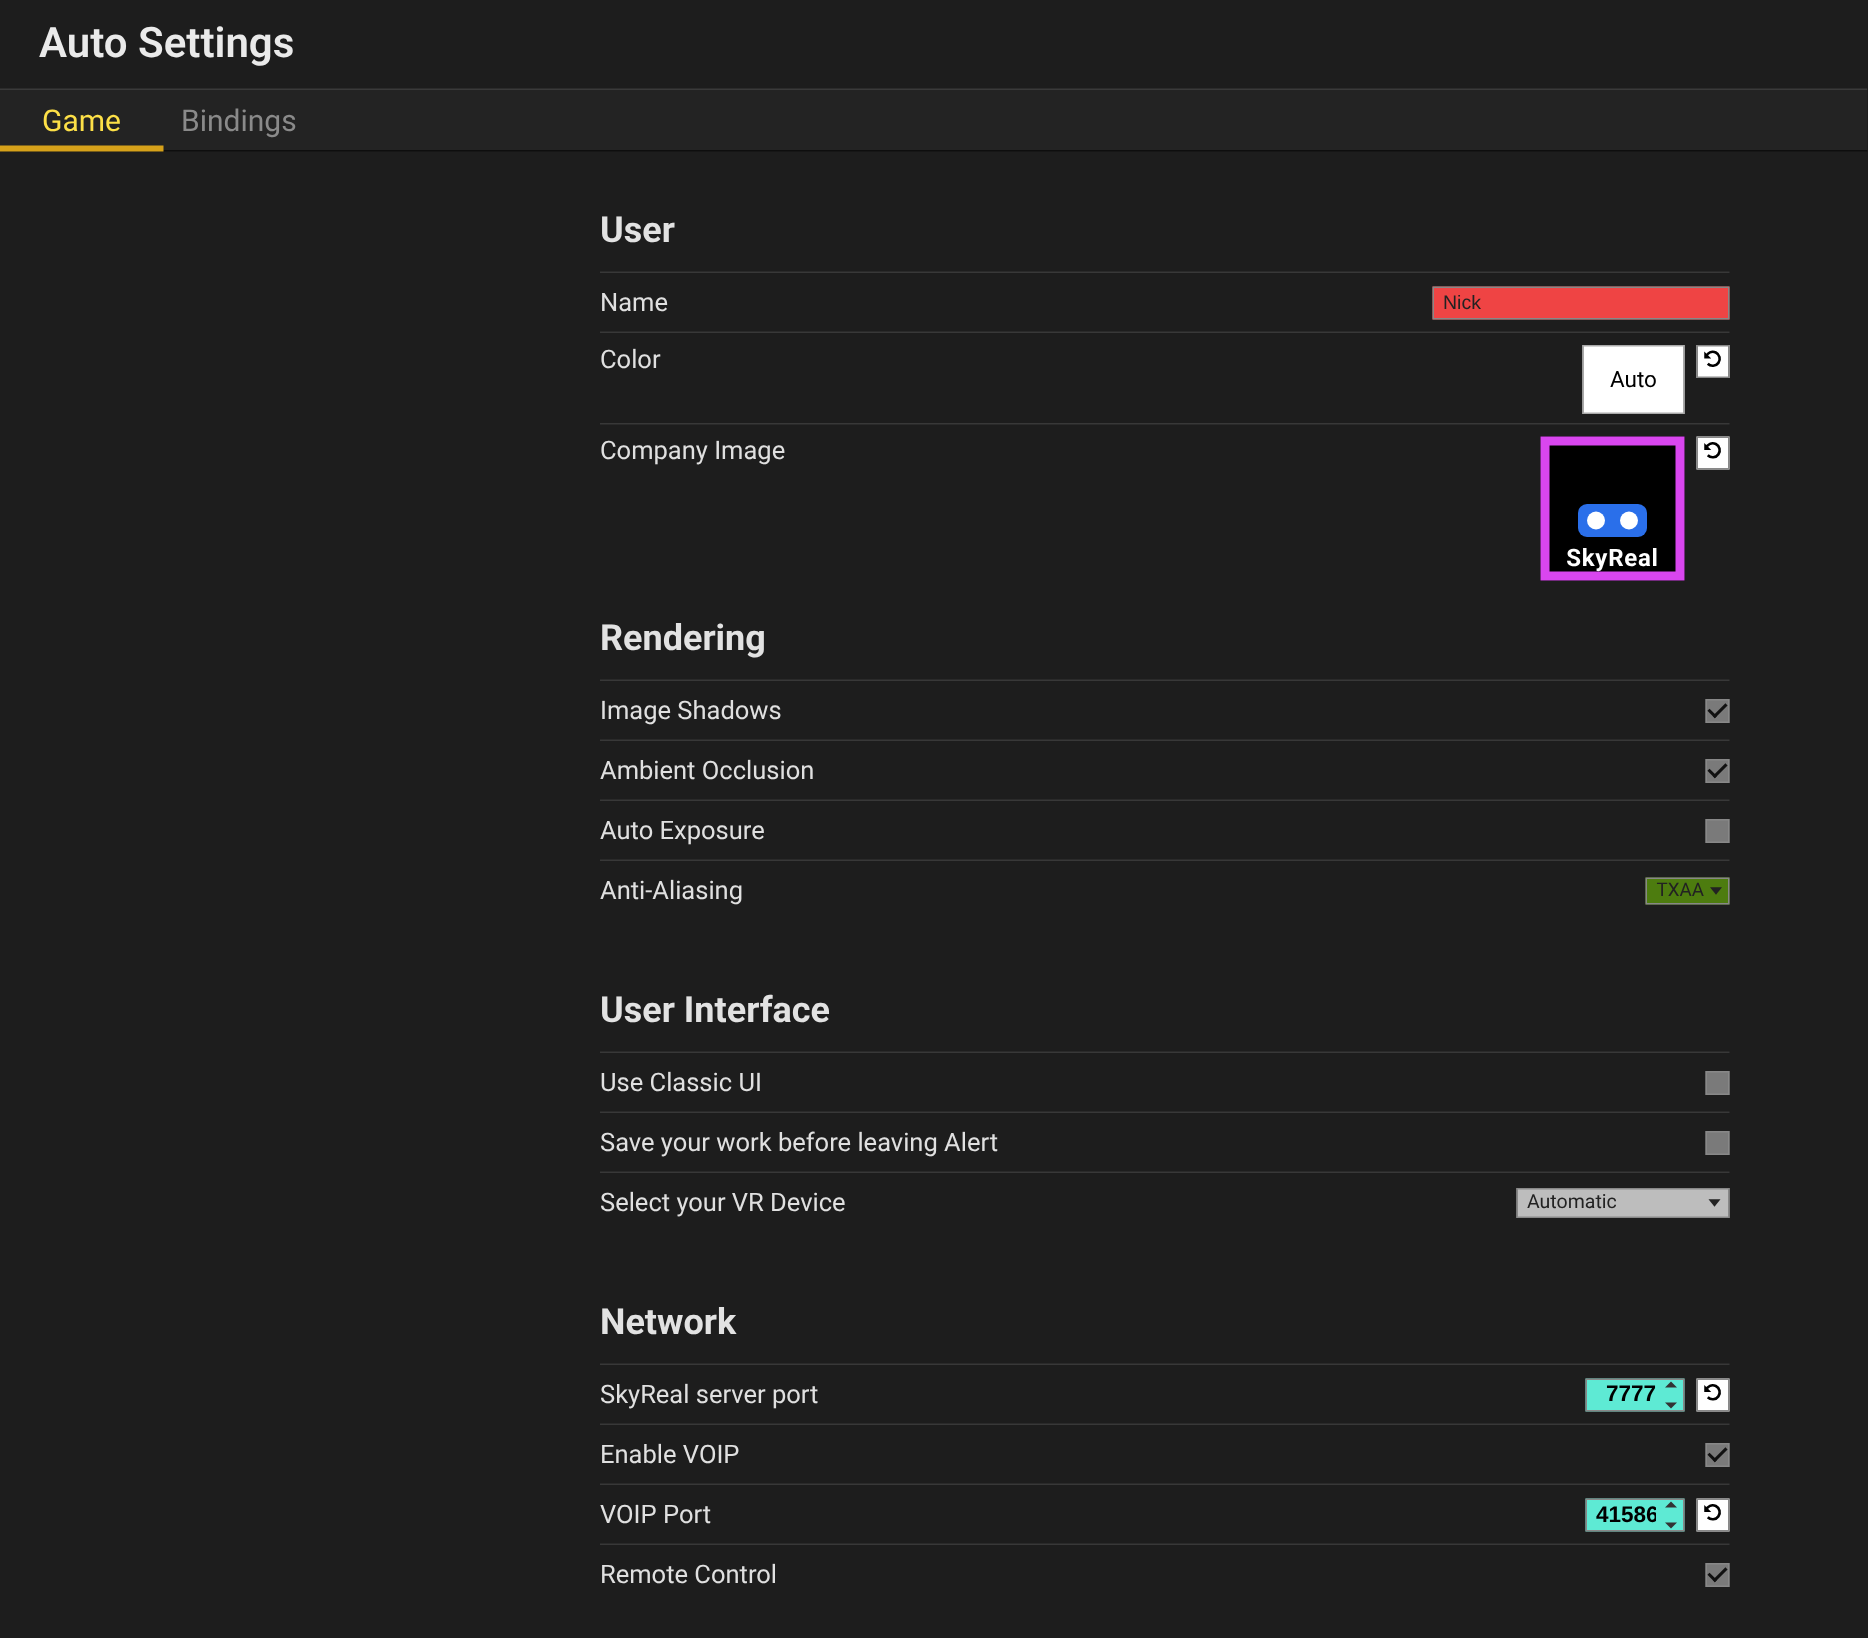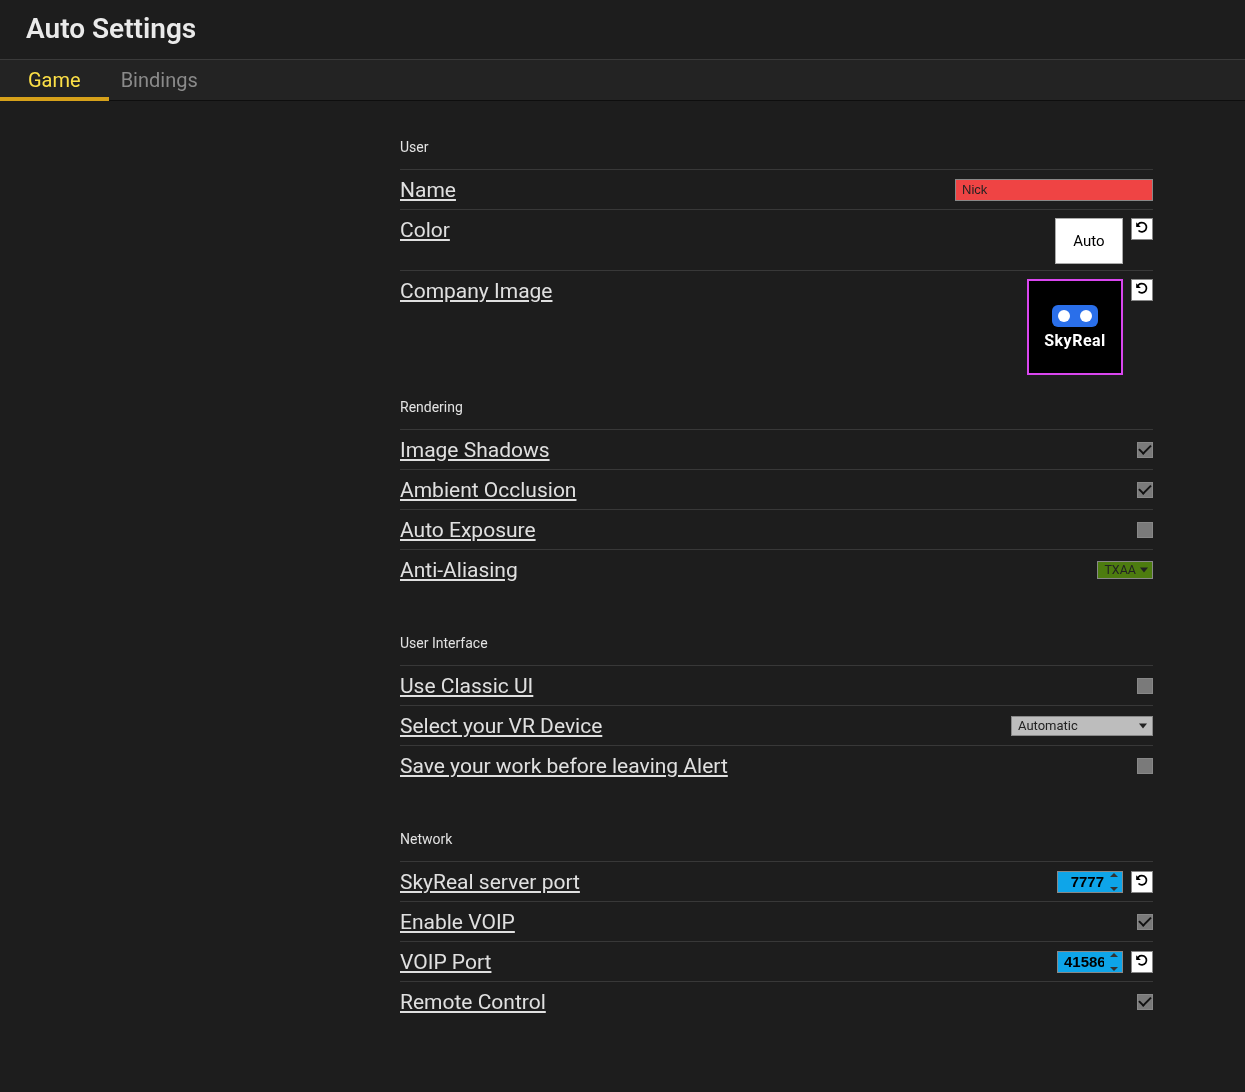--- a/index.html
+++ b/index.html
@@ -50,39 +50,38 @@
   }
   .content {
     padding: 20px 0 40px;
     width: 1245px;
   }
   .panel {
     margin-left: 400px;
     width: 753px;
   }
   .section-title {
-    font-size: 14px;
-    font-weight: 400;
+    font-size: 24px;
+    font-weight: 700;
     color: #e2e2e2;
     padding: 18px 0 14px 0;
   }
   .row {
     display: flex;
     align-items: center;
     justify-content: space-between;
     border-top: 1px solid #383838;
     min-height: 40px;
     padding: 6px 0;
     gap: 10px;
   }
   .row:first-of-type { border-top: 1px solid #383838; }
   .row-label {
-    font-size: 21px;
+    font-size: 17px;
     color: #e0e0e0;
-    text-decoration: underline;
   }
   .row-controls {
     display: flex;
     align-items: center;
     gap: 8px;
   }
   
   .text-input {
     background: #ef4444;
     color: #222;
@@ -117,25 +116,25 @@
     cursor: pointer;
     color: #000;
     font-size: 15px;
   }
   .reset-btn svg { width: 14px; height: 14px; }
   
   .image-well {
     width: 96px;
     height: 96px;
     background: #000;
-    border: 2px solid #d946ef;
+    border: 6px solid #d946ef;
     display: flex;
     flex-direction: column;
     align-items: center;
-    justify-content: center;
+    justify-content: flex-end;
     cursor: pointer;
     gap: 4px;
   }
   .image-well .goggles {
     width: 46px;
     height: 22px;
     background: #2a6fea;
     border-radius: 6px;
     position: relative;
   }
@@ -221,21 +220,21 @@
     top: 50%;
     transform: translateY(-50%);
     width: 0;
     height: 0;
     border-left: 4px solid transparent;
     border-right: 4px solid transparent;
     border-top: 5px solid #222;
   }
   
   .num-input {
-    background: #0ea5e9;
+    background: #5eead4;
     border: 1px solid #888;
     color: #000;
     font-size: 15px;
     font-weight: 700;
     padding: 2px 18px 2px 6px;
     width: 66px;
     height: 22px;
     text-align: right;
   }
   .spin-wrap { position: relative; display: inline-block; }
@@ -341,29 +340,29 @@
 
     <div class="section-gap"></div>
 
     <div class="section-title">User Interface</div>
 
     <div class="row">
       <div class="row-label">Use Classic UI</div>
       <div class="checkbox"></div>
     </div>
     <div class="row">
+      <div class="row-label">Save your work before leaving Alert</div>
+      <div class="checkbox"></div>
+    </div>
+    <div class="row">
       <div class="row-label">Select your VR Device</div>
       <div class="dd-wide">
         <span>Automatic</span>
         <span class="caret"></span>
       </div>
-    </div>
-    <div class="row">
-      <div class="row-label">Save your work before leaving Alert</div>
-      <div class="checkbox"></div>
     </div>
 
     <div class="section-gap"></div>
 
     <div class="section-title">Network</div>
 
     <div class="row">
       <div class="row-label">SkyReal server port</div>
       <div class="row-controls">
         <span class="spin-wrap">

